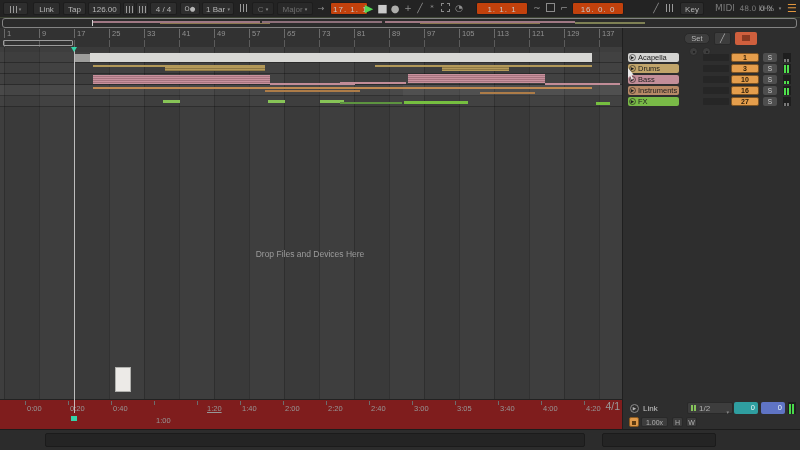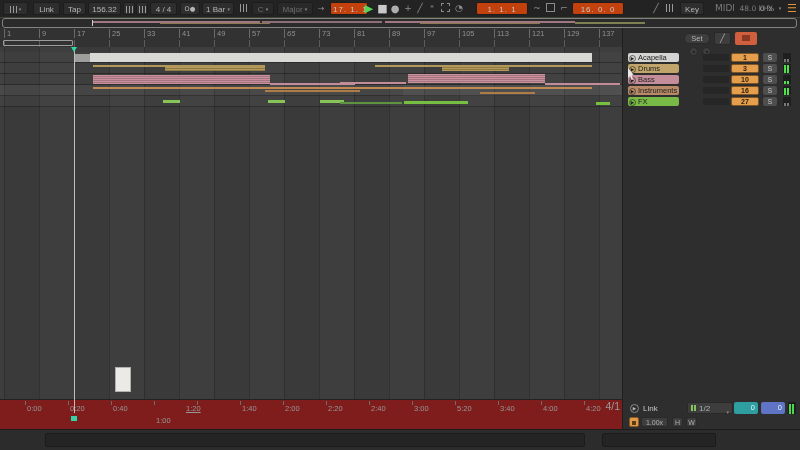--- a/index.html
+++ b/index.html
@@ -55,21 +55,21 @@
   #panel{position:absolute;left:622px;top:28px;width:178px;height:401px;background:#2e2e2e;border-left:1px solid #1f1f1f;box-sizing:border-box}
   .pill{position:absolute;background:#3d3d3d;border:1px solid #292929;border-radius:5px;color:#b5b5b5;
         font-size:7.5px;text-align:center;box-sizing:border-box}
   .sqchip{position:absolute;background:#3d3d3d;border:1px solid #292929;border-radius:2px;color:#b0b0b0;
         font-size:8px;text-align:center;box-sizing:border-box}
   .roundbtn{position:absolute;width:9px;height:9px;border-radius:50%;background:#3d3d3d;border:1px solid #292929;box-sizing:border-box}
   .roundbtn i{position:absolute;left:2.5px;top:2.5px;width:2px;height:2px;background:#1d1d1d;border-radius:50%}
   #ov-rec-chip{position:absolute;background:#cf5f3d;border-radius:2px}
   #ov-rec-chip i{position:absolute;left:7px;top:3px;width:8px;height:6px;background:#8a3a22}
   .hrow{position:absolute;left:0;width:178px;height:11px}
-  .tchip{position:absolute;left:5px;top:1px;width:51px;height:9px;border-radius:2px;display:flex;align-items:flex-end;gap:2px;padding-left:1px;box-sizing:border-box}
+  .tchip{position:absolute;left:5px;top:1px;width:51px;height:9px;border-radius:2px;display:flex;align-items:center;gap:2px;padding-left:1px;box-sizing:border-box}
   .tcirc{width:7px;height:7px;border:1px solid rgba(20,20,20,.55);border-radius:50%;box-sizing:border-box;
          display:flex;align-items:center;justify-content:center;font-size:4.5px;color:#202020;flex:0 0 auto;font-family:"DejaVu Sans",sans-serif}
   .tname{font-size:7.5px;color:#1e1e1e;white-space:nowrap;overflow:hidden}
   .tslot{position:absolute;left:80px;top:2px;width:26px;height:7px;background:#262626;border-radius:1px}
   .tnum{position:absolute;left:108px;top:1px;width:28px;height:9px;background:#e59e4c;border:1px solid #7e5524;border-radius:2px;
         box-sizing:border-box;font-size:7px;color:#32210a;text-align:center;line-height:7px;font-weight:bold}
   .tsolo{position:absolute;left:140px;top:1px;width:14px;height:9px;background:#4e4e4e;border-radius:2px;
         font-size:6.5px;color:#cfcfcf;text-align:center;line-height:9px}
   .meter{position:absolute;left:160px;top:1px;width:8px;height:9px;background:#1e1e1e;display:flex;align-items:flex-end;gap:1px;padding:0 1px;box-sizing:border-box}
   .meter i{width:2px;display:block}
@@ -85,21 +85,21 @@
 </style>
 </head>
 <body>
 
 <div id="app">
 
   <div id="toolbar">
     <span class="tb-chip" style="left:3px;width:25px"><span class="vbars"></span> <span class="caret">▾</span></span>
     <span class="tb-chip" style="left:33px;width:27px">Link</span>
     <span class="tb-chip" style="left:63px;width:23px">Tap</span>
-    <span class="tb-chip" style="left:88px;width:33px">156.32</span>
+    <span class="tb-chip" style="left:88px;width:33px">126.00</span>
     <span class="tb-chip" style="left:123px;width:12px"><span class="vbars"></span></span>
     <span class="tb-chip" style="left:136px;width:12px"><span class="vbars"></span></span>
     <span class="tb-chip" style="left:150px;width:27px">4 / 4</span>
     <span class="tb-chip" style="left:180px;width:20px;font-family:'DejaVu Sans',sans-serif;font-size:6.5px">O●</span>
     <span class="tb-chip" style="left:202px;width:32px"><span>1 Bar</span> <span class="caret">▾</span></span>
     <span class="tb-icn" style="left:238px;width:12px"><span class="vbars" style="width:8px;height:8px"></span></span>
     <span class="tb-chip dim" style="left:252px;width:22px"><span>C</span> <span class="caret">▾</span></span>
     <span class="tb-chip dim" style="left:277px;width:36px"><span>Major</span> <span class="caret">▾</span></span>
     <span class="tb-icn" style="left:315px;width:12px;font-size:8px">→</span>
     <span class="tb-chip tb-disp" style="left:330px;width:38px">17. 1. 1</span>
@@ -191,46 +191,47 @@
       <div class="clip" style="left: 268px; top: 53px; width: 17px; height: 3px; background: rgb(135, 196, 87);"></div>
       <div class="clip" style="left: 320px; top: 53px; width: 24px; height: 3px; background: rgb(135, 196, 87);"></div>
       <div class="clip" style="left: 340px; top: 55px; width: 62px; height: 2px; background: rgb(93, 148, 64);"></div>
       <div class="clip" style="left: 404px; top: 54px; width: 64px; height: 3px; background: rgb(118, 191, 64);"></div>
       <div class="clip" style="left: 596px; top: 55px; width: 14px; height: 3px; background: rgb(118, 191, 64);"></div>
       <div class="clip white-box" style="left: 115px; top: 320px; width: 16px; height: 25px;"></div>
     </div>
   <div id="playhead"></div>
   <div class="ins-marker" style="left:71px;top:47px;clip-path:polygon(0 0,100% 0,50% 100%)"></div>
   <div class="ins-marker" style="left:71px;top:416px"></div>
+  <div id="drop-hint">Drop Files and Devices Here</div>
   <div id="cursor"></div>
 
   <div id="time-area">
       <div id="time-labels">
         <div class="time-tick" style="left: 25px;"></div>
         <div class="time-label" style="left: 27px;">0:00</div>
         <div class="time-tick" style="left: 68px;"></div>
         <div class="time-label" style="left: 70px;">0:20</div>
         <div class="time-tick" style="left: 111px;"></div>
         <div class="time-label" style="left: 113px;">0:40</div>
         <div class="time-tick" style="left: 154px;"></div>
         <div class="time-label" style="left: 156px; margin-top: 12px;">1:00</div>
         <div class="time-tick" style="left: 197px;"></div>
-        <div class="time-label" style="left: 186px; text-decoration: underline;">1:20</div>
+        <div class="time-label" style="left: 207px; text-decoration: underline;">1:20</div>
         <div class="time-tick" style="left: 240px;"></div>
         <div class="time-label" style="left: 242px;">1:40</div>
         <div class="time-tick" style="left: 283px;"></div>
         <div class="time-label" style="left: 285px;">2:00</div>
         <div class="time-tick" style="left: 326px;"></div>
         <div class="time-label" style="left: 328px;">2:20</div>
         <div class="time-tick" style="left: 369px;"></div>
         <div class="time-label" style="left: 371px;">2:40</div>
         <div class="time-tick" style="left: 412px;"></div>
         <div class="time-label" style="left: 414px;">3:00</div>
         <div class="time-tick" style="left: 455px;"></div>
-        <div class="time-label" style="left: 457px;">5:20</div>
+        <div class="time-label" style="left: 457px;">3:05</div>
         <div class="time-tick" style="left: 498px;"></div>
         <div class="time-label" style="left: 500px;">3:40</div>
         <div class="time-tick" style="left: 541px;"></div>
         <div class="time-label" style="left: 543px;">4:00</div>
         <div class="time-tick" style="left: 584px;"></div>
         <div class="time-label" style="left: 586px;">4:20</div>
       </div>
     </div>
   <div id="ratio-label">4/1</div>
 

